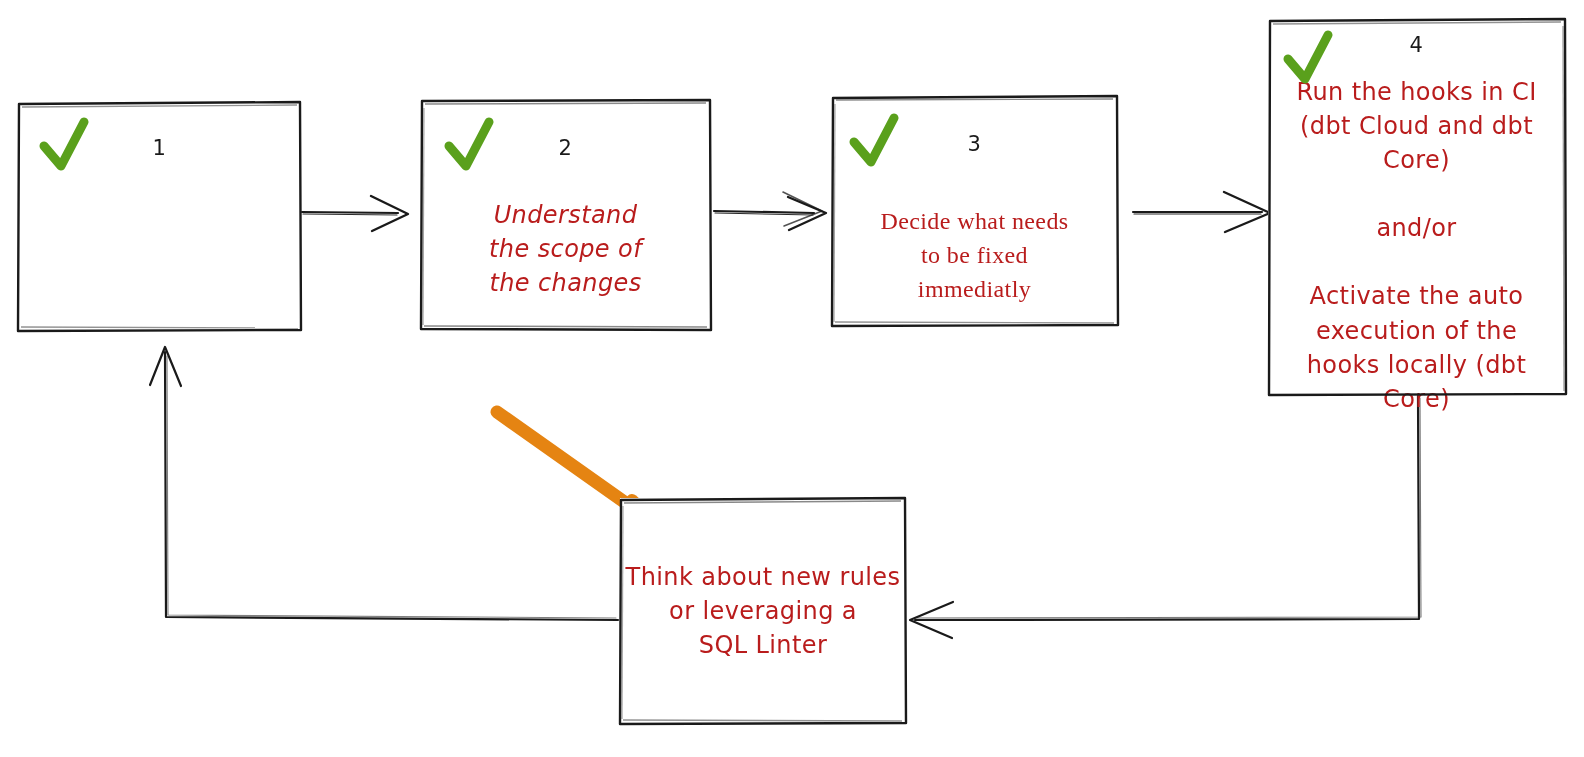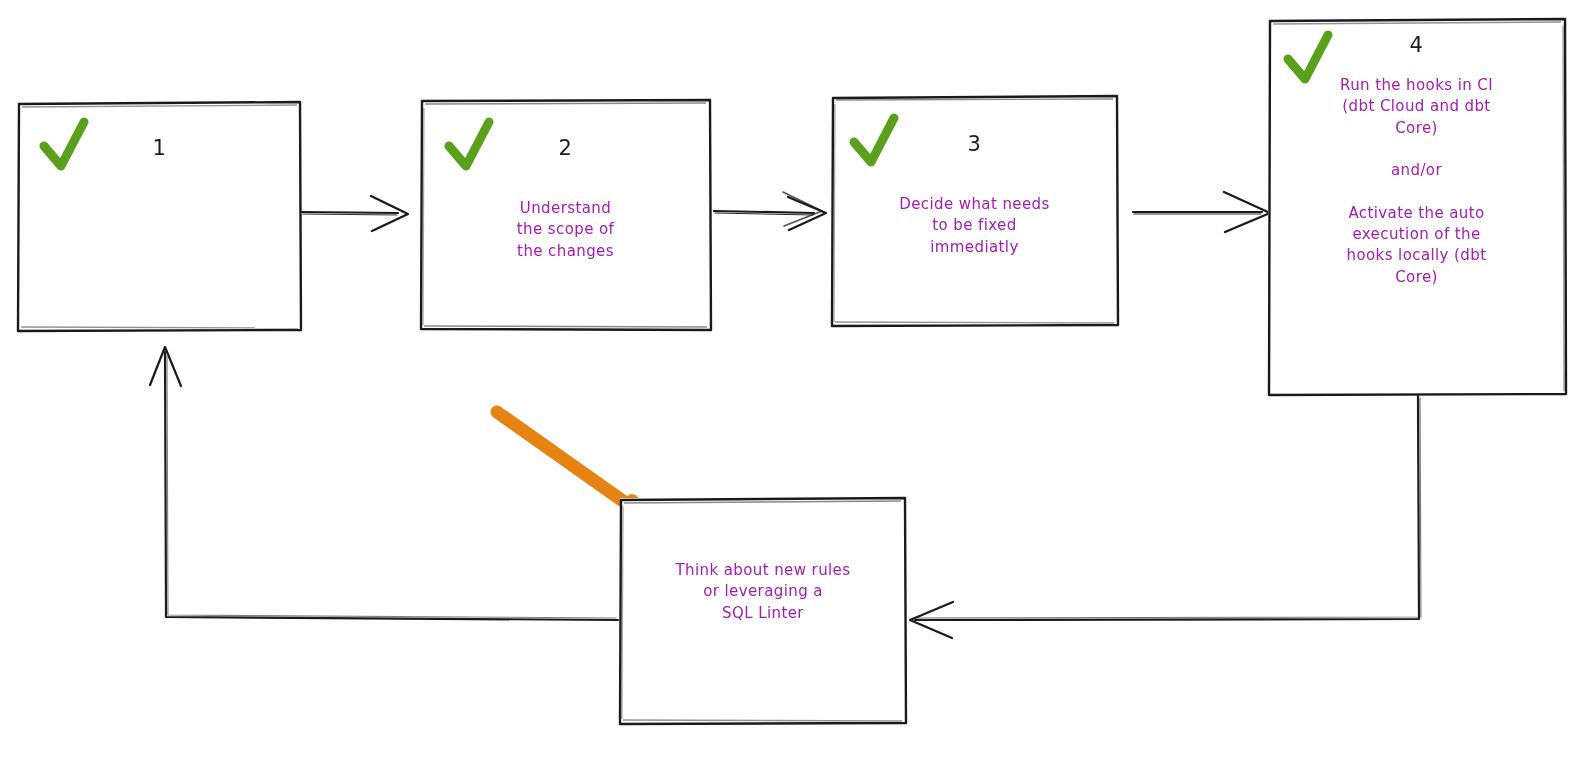--- a/index.html
+++ b/index.html
@@ -35,43 +35,43 @@
   }
   .node-num {
     font-family: "DejaVu Sans", sans-serif;
     font-size: 21px;
     color: #1a1a1a;
     text-align: center;
     letter-spacing: 0.5px;
   }
   .node-body {
     font-family: "DejaVu Sans", sans-serif;
-    font-size: 15px;
+    font-size: 24px;
     line-height: 1.42;
-    color: #a21caf;
+    color: #b91c1c;
     text-align: center;
     letter-spacing: 0.4px;
     white-space: pre-line;
   }
   .check {
     position: absolute;
   }
   
   #node-1 { left: 18px;   top: 102px; width: 283px;  height: 229px; }
   #node-2 { left: 421px;  top: 100px; width: 289px;  height: 230px; }
   #node-3 { left: 832px;  top: 96px;  width: 285px;  height: 229px; }
   #node-4 { left: 1268px; top: 19px;  width: 297px;  height: 376px; }
   #node-5 { left: 620px;  top: 498px; width: 286px;  height: 290px; }
 
   #node-1 .node-num { margin-top: 34px; }
   #node-1 .node-body { margin-top: 38px; }
   #node-2 .node-num { margin-top: 36px; }
-  #node-2 .node-body { margin-top: 38px; }
+  #node-2 .node-body { margin-top: 38px; font-style: italic; }
   #node-3 .node-num { margin-top: 36px; }
-  #node-3 .node-body { margin-top: 38px; }
+  #node-3 .node-body { margin-top: 48px; font-family: Liberation Serif, serif; }
   #node-4 .node-num { margin-top: 14px; }
   #node-4 .node-body { margin-top: 18px; }
   #node-5 .node-body { margin-top: 62px; }
 
   #node-1 .check { left: 20px;  top: 14px; }
   #node-2 .check { left: 22px;  top: 16px; }
   #node-3 .check { left: 16px;  top: 16px; }
   #node-4 .check { left: 14px;  top: 10px; }
 </style>
 </head>

